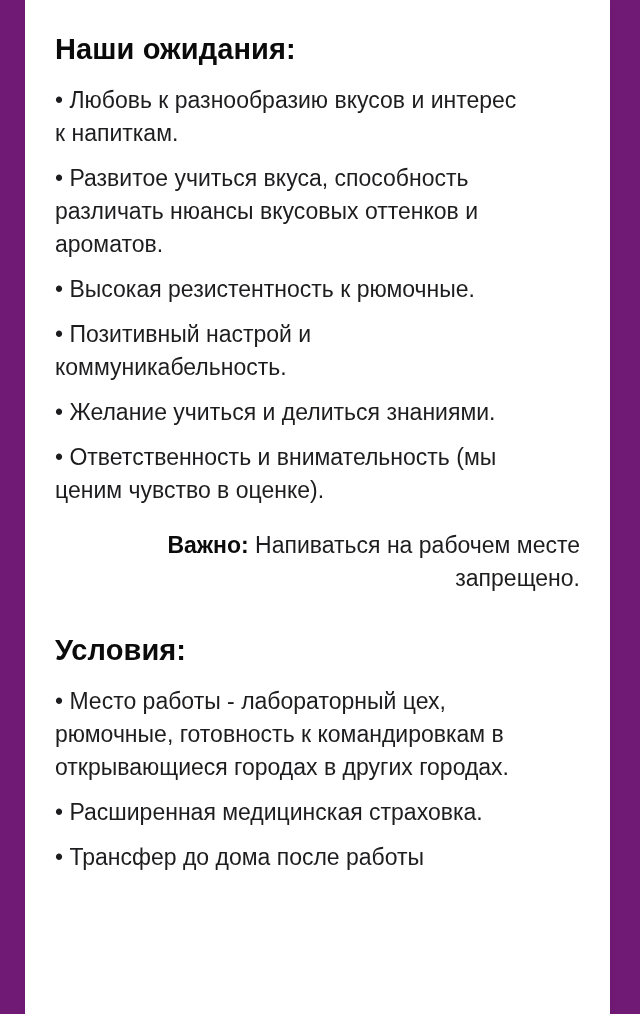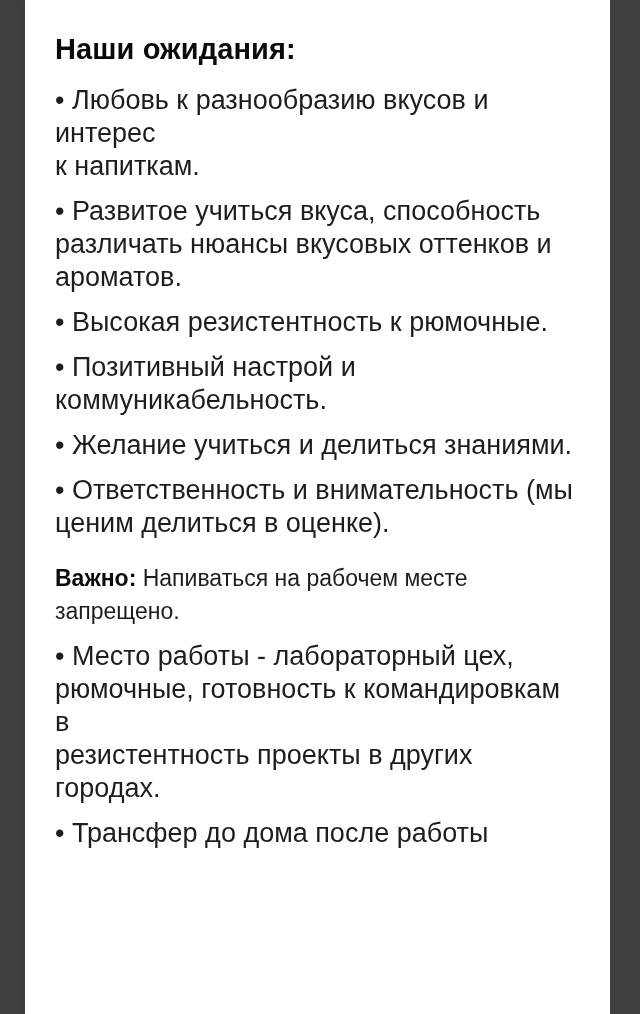--- a/index.html
+++ b/index.html
@@ -11,21 +11,21 @@
     height: 1014px;
     overflow: hidden;
     font-family: "Liberation Sans", "DejaVu Sans", sans-serif;
     background: #f0eff3;
   }
   .stage {
     position: relative;
     width: 640px;
     height: 1014px;
     overflow: hidden;
-    background: #404040;
+    background: #701a75;
   }
   .card {
     position: absolute;
     left: 25px;
     top: 0;
     width: 585px;
     height: 1120px;
     background: #ffffff;
     box-shadow: 0 0 6px rgba(0,0,0,0.06);
     box-sizing: border-box;
@@ -38,30 +38,31 @@
     font-weight: 700;
     color: #0b0b0b;
     letter-spacing: 0.1px;
   }
   h2.section-heading.second {
     margin-top: 38px;
     margin-bottom: 17px;
   }
   p.bullet {
     margin: 0 0 12px 0;
-    font-size: 27px;
+    font-size: 23px;
     line-height: 33px;
     color: #1d1d1f;
     white-space: pre-line;
   }
   p.note {
     margin: 22px 0 12px 0;
     font-size: 23px;
     line-height: 33px;
     color: #1d1d1f;
+    text-align: right;
   }
   p.note .note-label {
     font-weight: 700;
     color: #0b0b0b;
   }
   p.note .note-text {
     white-space: pre-line;
   }
 </style>
 </head>
@@ -75,25 +76,27 @@
     <p class="bullet">• Любовь к разнообразию вкусов и интерес
 к напиткам.</p>
     <p class="bullet">• Развитое учиться вкуса, способность
 различать нюансы вкусовых оттенков и
 ароматов.</p>
     <p class="bullet">• Высокая резистентность к рюмочные.</p>
     <p class="bullet">• Позитивный настрой и
 коммуникабельность.</p>
     <p class="bullet">• Желание учиться и делиться знаниями.</p>
     <p class="bullet">• Ответственность и внимательность (мы
-ценим делиться в оценке).</p>
+ценим чувство в оценке).</p>
 
     <p class="note"><span class="note-label">Важно:</span> <span class="note-text">Напиваться на рабочем месте
 запрещено.</span></p>
 
+    <h2 class="section-heading second">Условия:</h2>
 
     <p class="bullet">• Место работы - лабораторный цех,
 рюмочные, готовность к командировкам в
-резистентность проекты в других городах.</p>
+открывающиеся городах в других городах.</p>
+    <p class="bullet">• Расширенная медицинская страховка.</p>
     <p class="bullet">• Трансфер до дома после работы</p>
 
   </div>
 </div>
 
 </body></html>

